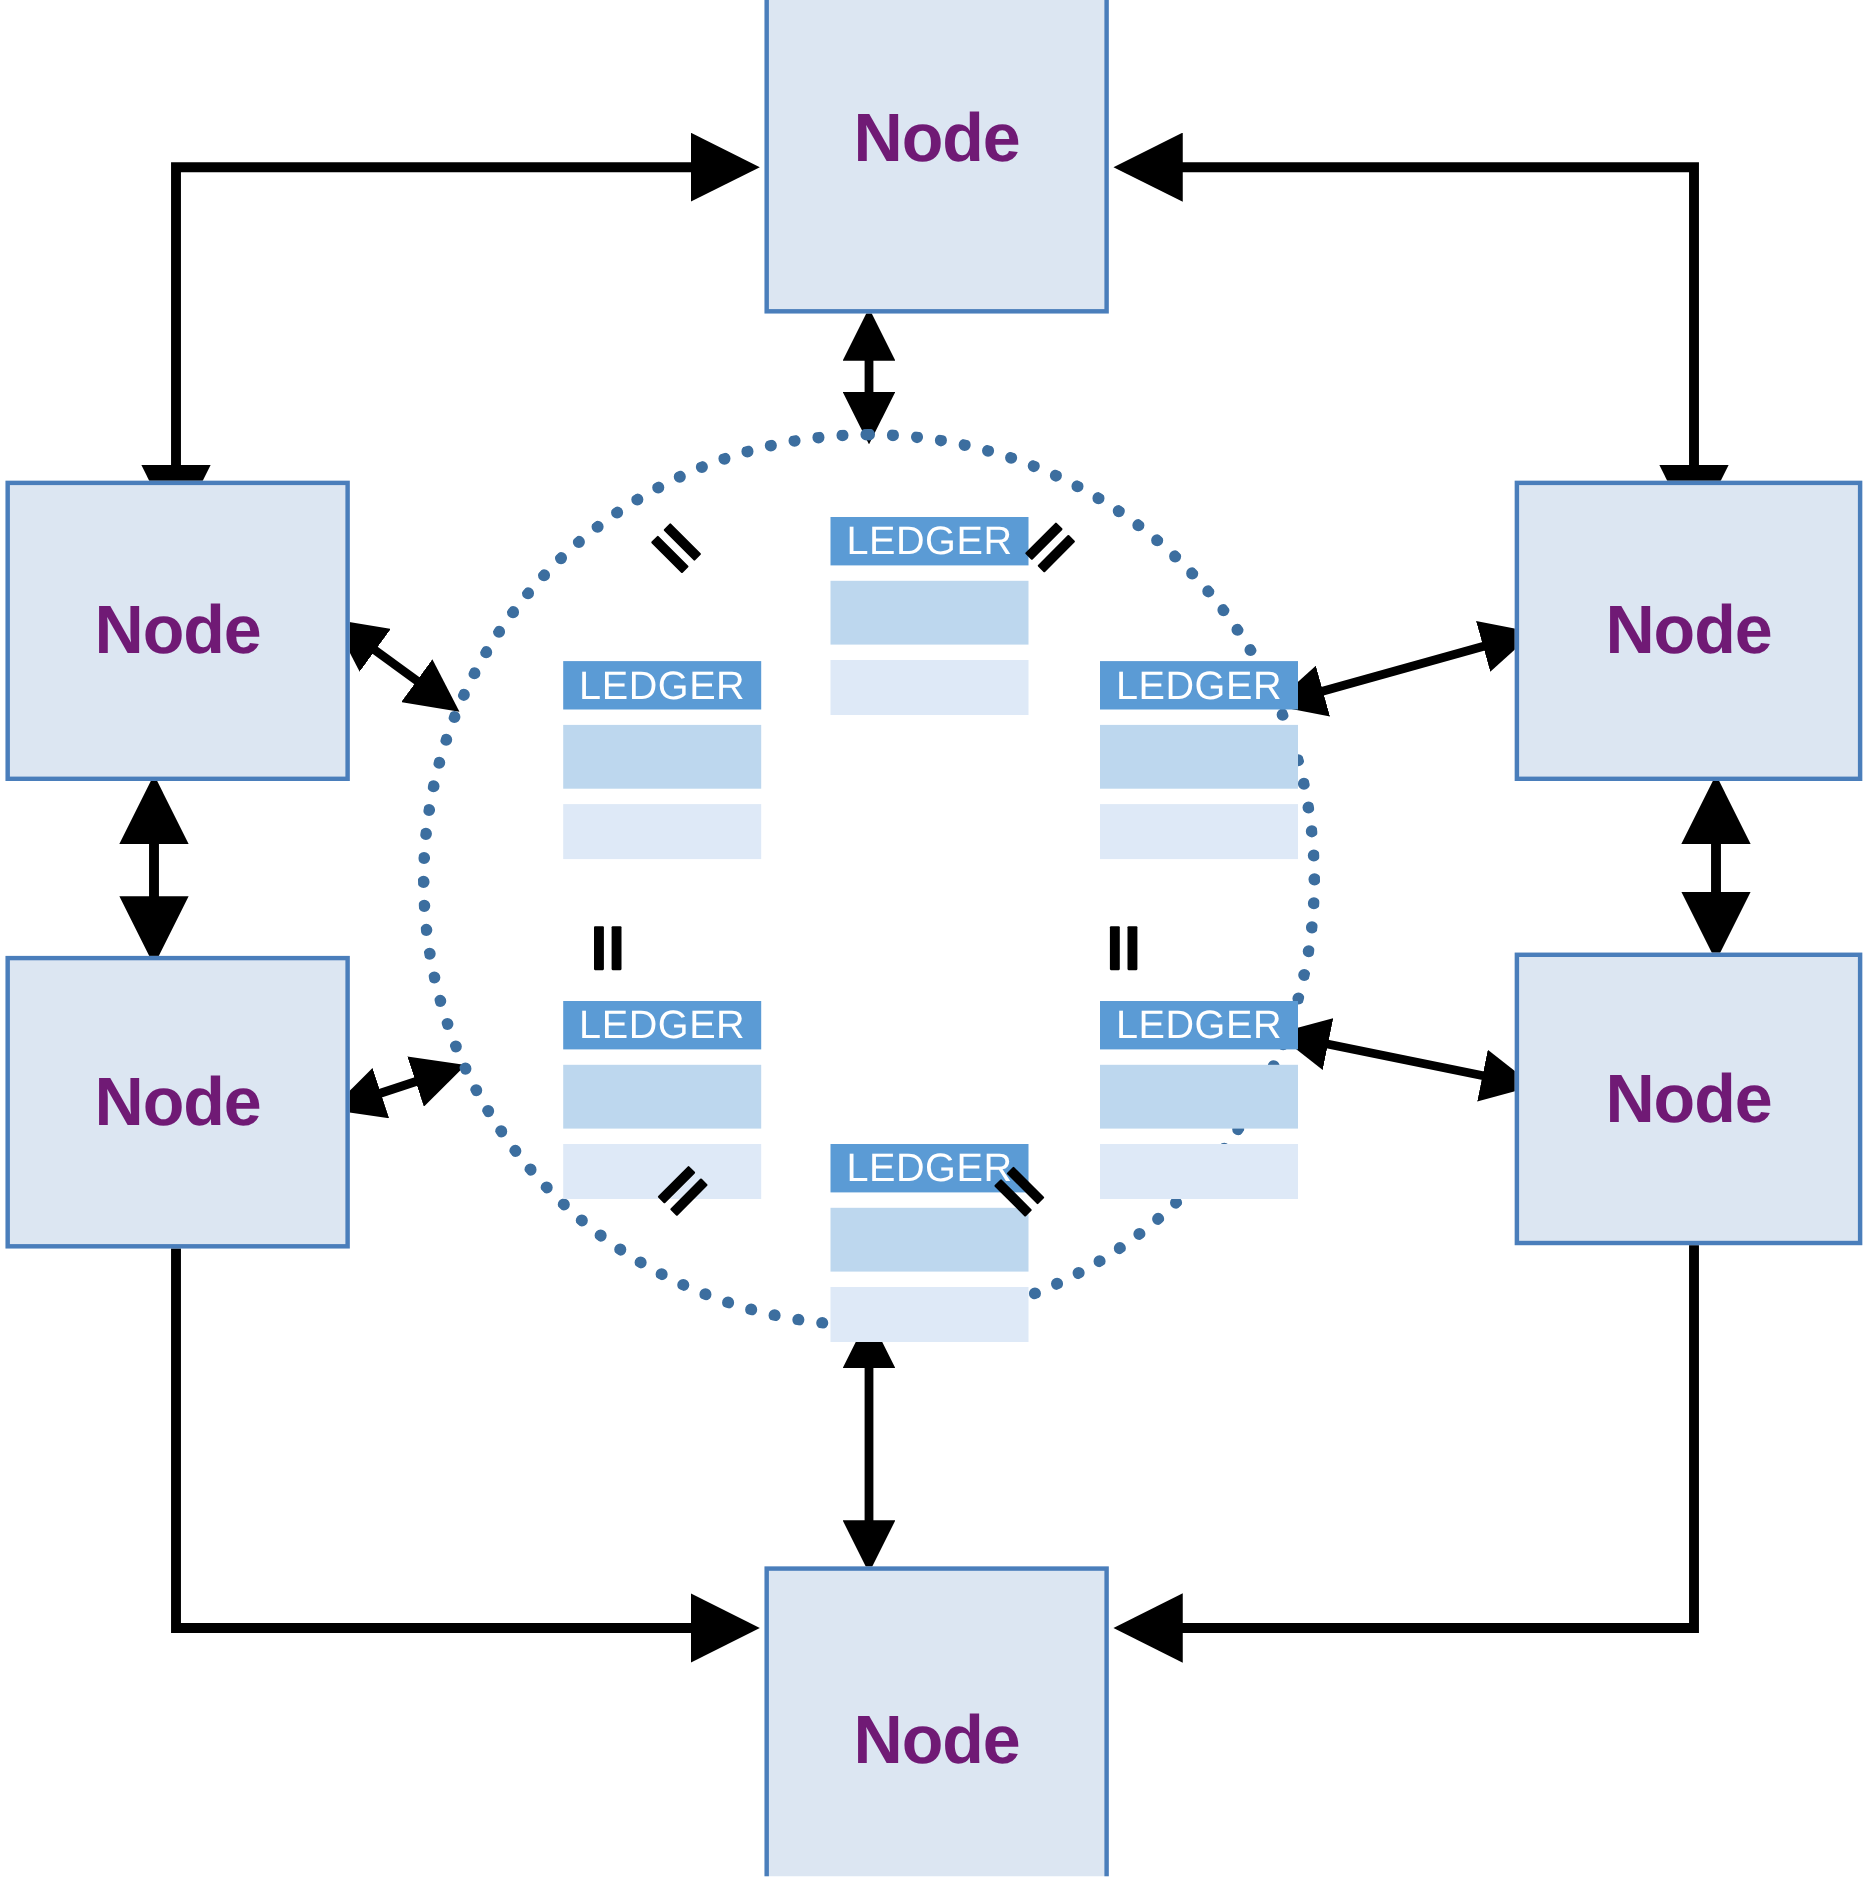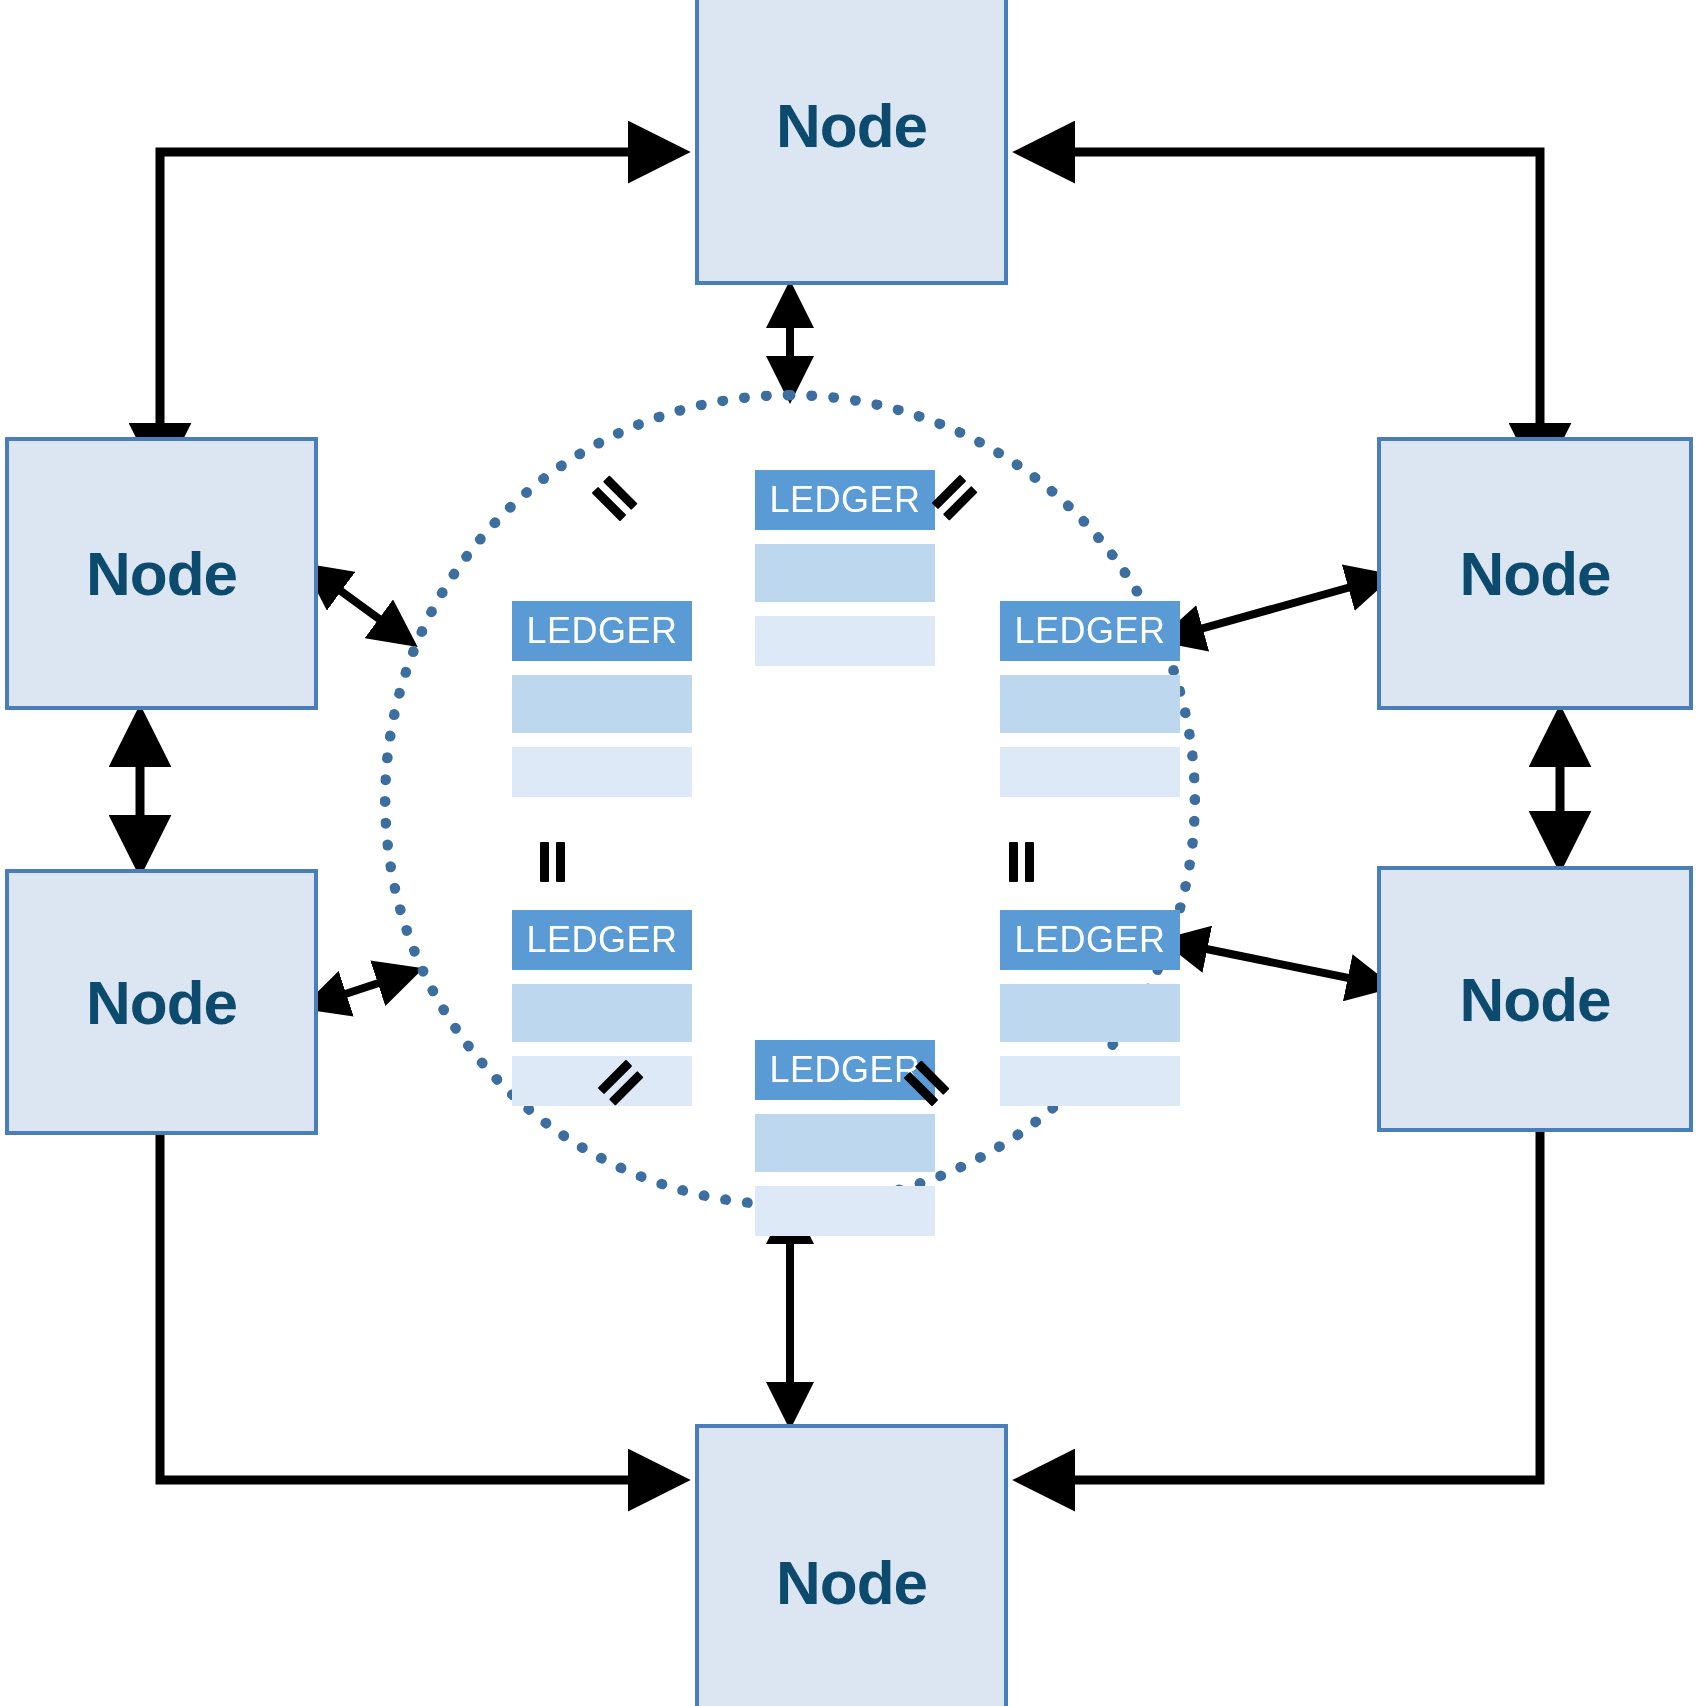--- a/index.html
+++ b/index.html
@@ -4,30 +4,30 @@
 <title>Blockchain Consensus Diagram</title>
 <style>
   html,body{margin:0;padding:0;background:#ffffff;}
   #stage{position:relative;width:1698px;height:1706px;background:#ffffff;
          font-family:"Liberation Sans","DejaVu Sans",sans-serif;overflow:hidden;}
 
   
   .node{position:absolute;box-sizing:border-box;
         background:#dce6f2;border:4px solid #4a7ebb;
         display:flex;align-items:center;justify-content:center;}
-  .node .node-label{font-size:62px;font-weight:700;color:#0c4a6e;letter-spacing:-1px;
+  .node .node-label{font-size:62px;font-weight:700;color:#701a75;letter-spacing:-1px;
                     font-family:"Liberation Sans","DejaVu Sans",sans-serif;text-align:center;}
 
   
   .circle{position:absolute;box-sizing:border-box;border-radius:50%;
           border:11px dotted #3c6e9f;background:transparent;}
 
   
   .ledger{position:absolute;width:180px;}
-  .ledger .lg-head{height:60px;background:#5b9bd5;
+  .ledger .lg-head{height:44px;background:#5b9bd5;
                    display:flex;align-items:center;justify-content:center;}
   .ledger .lg-head span{color:#ffffff;font-size:36px;font-weight:400;letter-spacing:.5px;
                         font-family:"Liberation Sans","DejaVu Sans",sans-serif;}
   .ledger .lg-bar2{height:58px;background:#bdd7ee;margin-top:14px;}
   .ledger .lg-bar3{height:50px;background:#dee9f7;margin-top:14px;}
 
   
   .consensus{position:absolute;font-size:60px;font-weight:700;color:#000;white-space:nowrap;
              font-family:"Liberation Sans","DejaVu Sans",sans-serif;}
 

